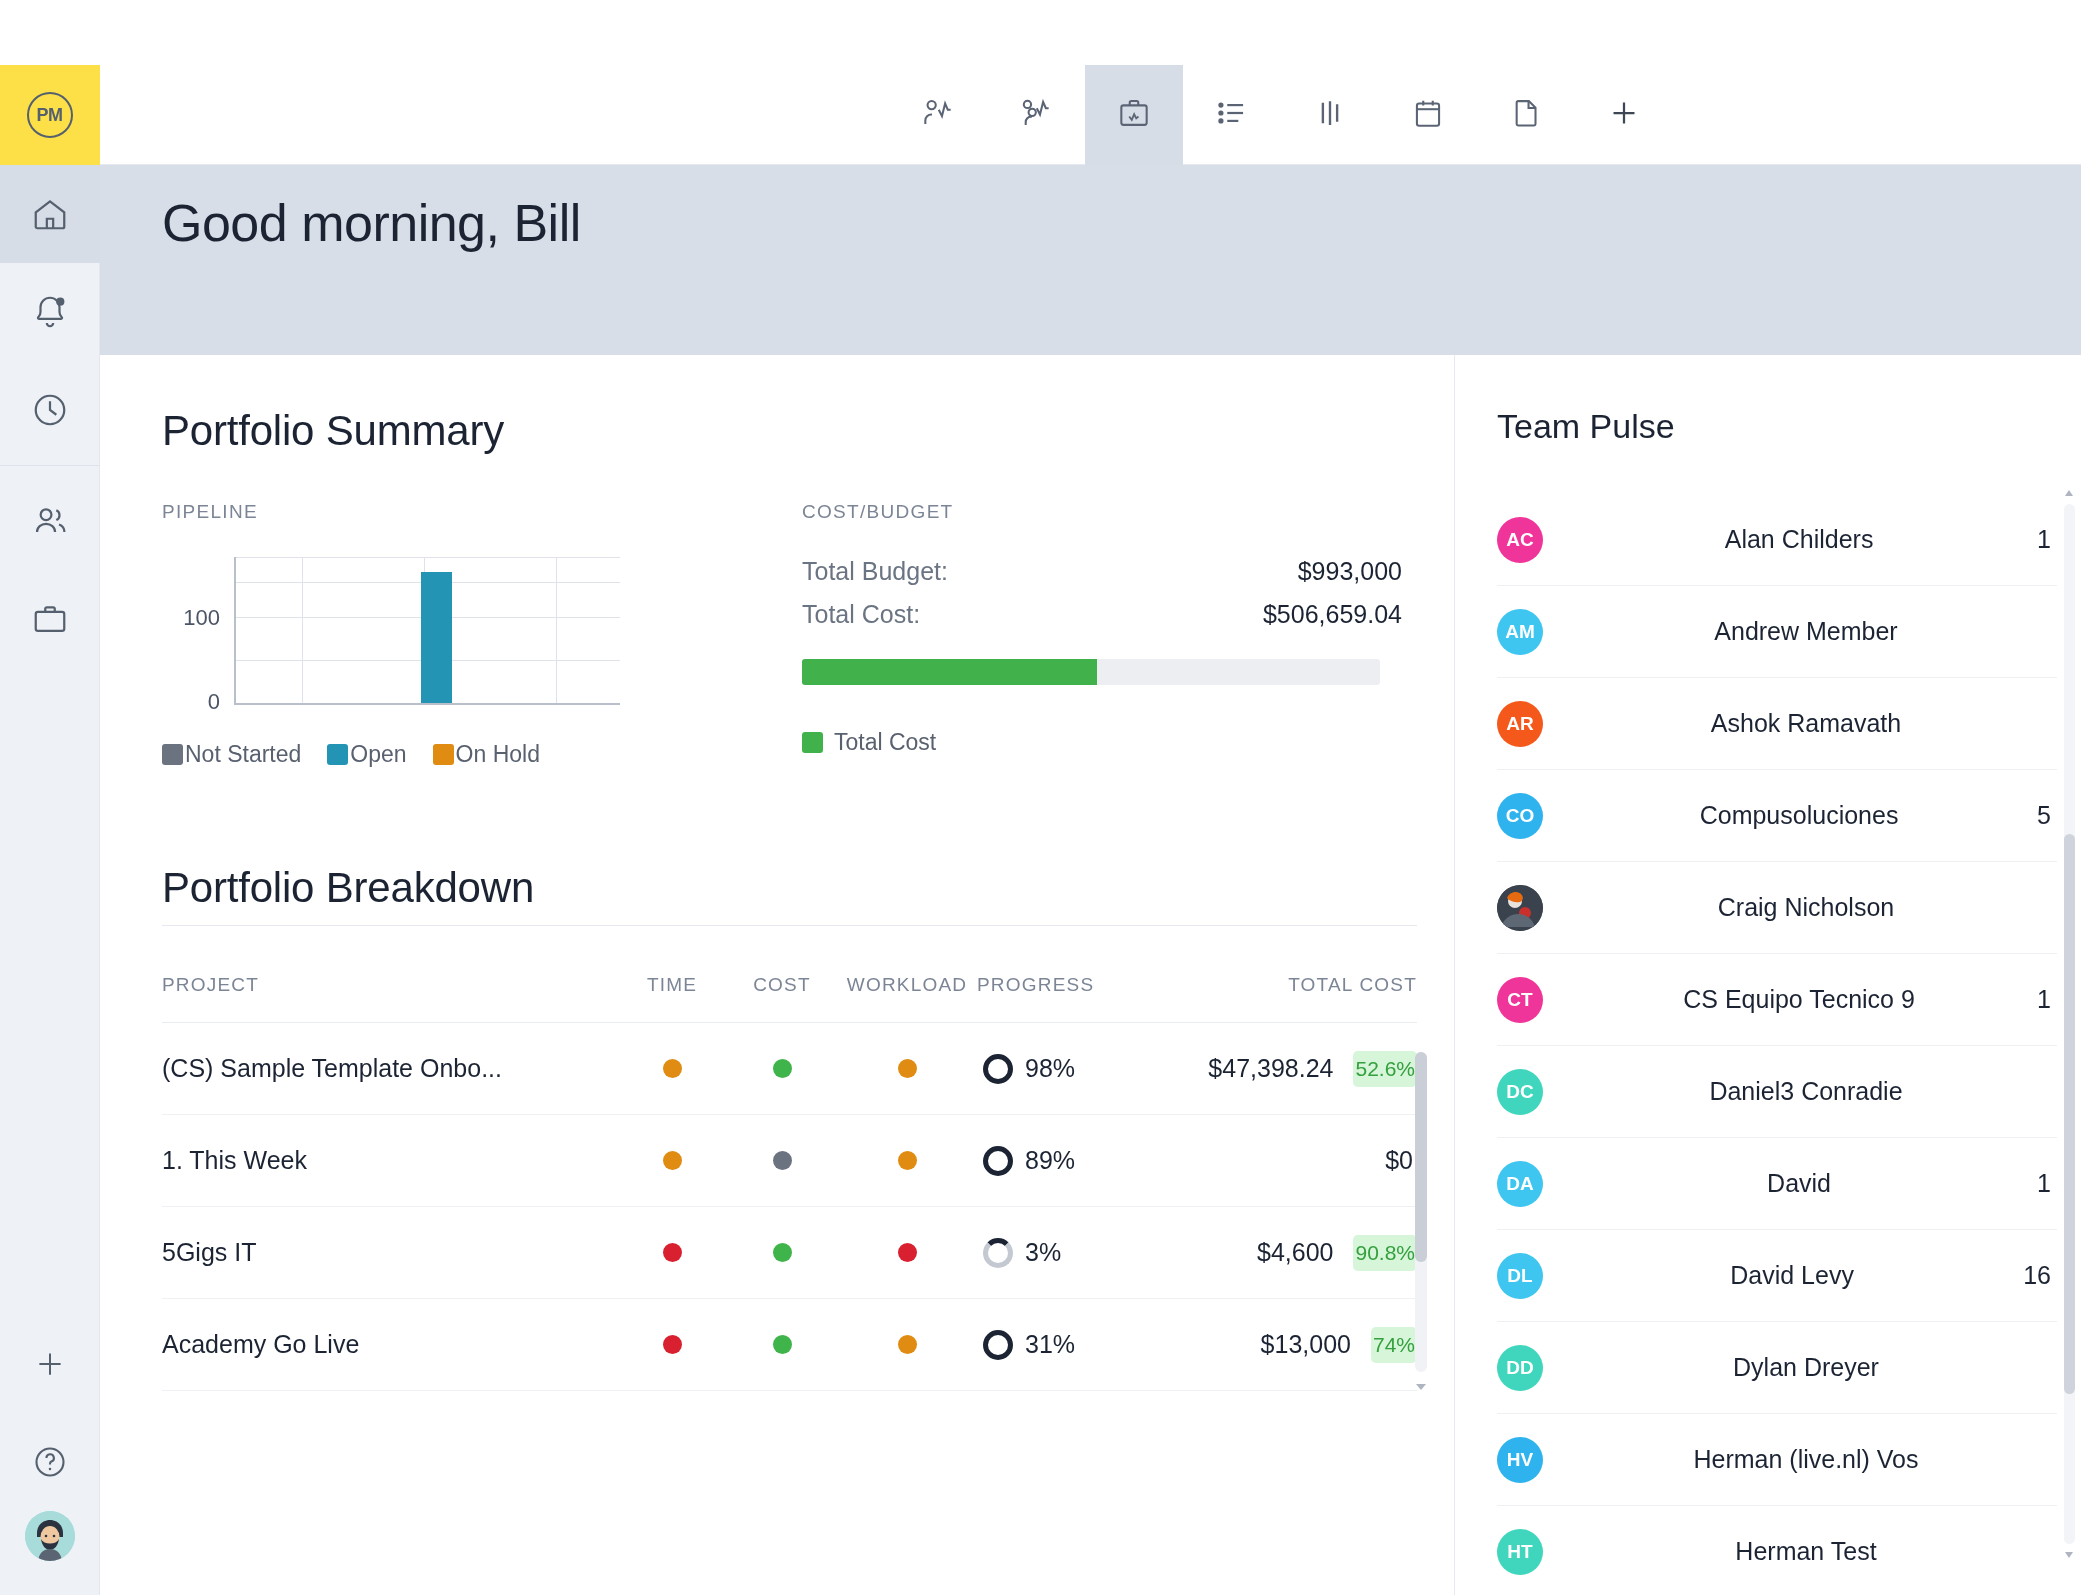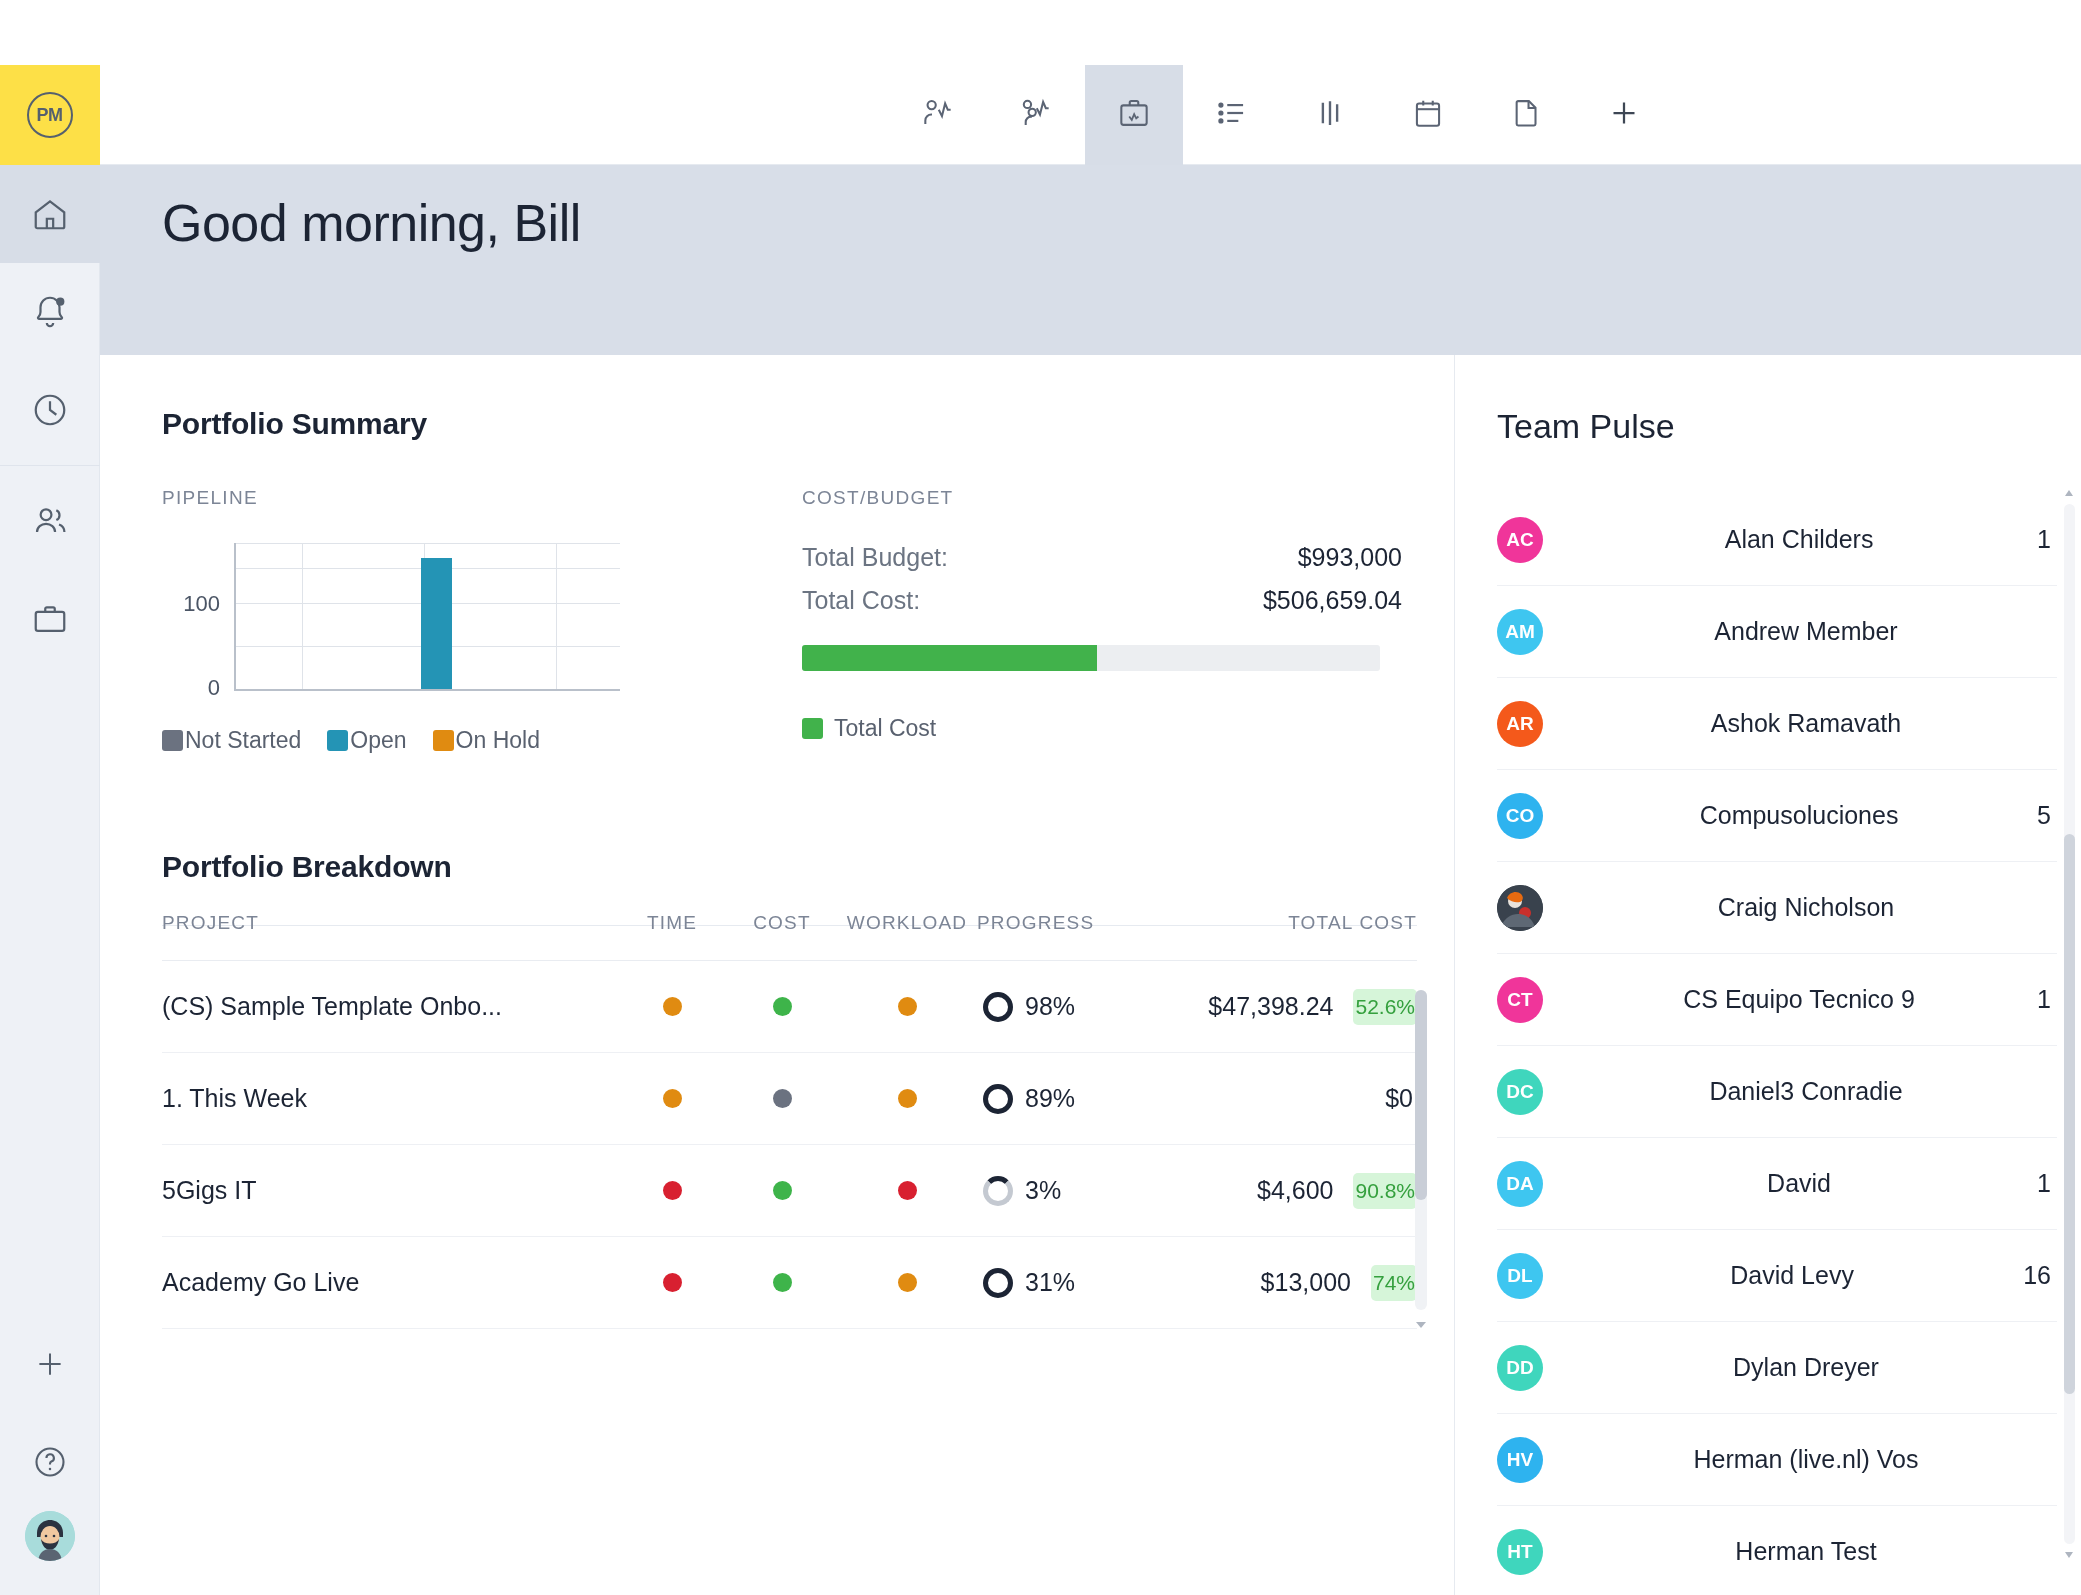--- a/index.html
+++ b/index.html
@@ -77,21 +77,21 @@
     position: absolute; left: 100px; top: 355px; right: 0; bottom: 0;
     display: flex; background: #fff;
   }
   .left-col {
     width: 1355px; height: 100%; padding: 52px 0 0 62px;
     border-right: 1px solid #e6eaf0; position: relative;
   }
   .right-col { flex: 1; padding: 52px 0 0 42px; position: relative; }
 
   h2.section {
-    font-size: 30px; font-weight: 700; color: #1c2434; letter-spacing: -0.2px;
+    font-size: 42px; font-weight: 400; color: #1c2434; letter-spacing: -0.2px;
   }
 
   .summary-grid { display: flex; margin-top: 46px; }
   .pipeline-block { width: 640px; }
   .budget-block { width: 600px; }
   .kicker {
     font-size: 19px; letter-spacing: 1.3px; color: #7c8596; font-weight: 400;
   }
 
   
@@ -137,21 +137,21 @@
   .b-legend { margin-top: 44px; display: flex; align-items: center; gap: 11px; }
   .b-legend span { font-size: 23px; color: #59616f; }
 
   .divider {
     position: absolute; left: 62px; width: 1255px; height: 1px;
     background: #e6eaf0; top: 570px;
   }
 
   
   .breakdown { margin-top: 96px; }
-  .tbl { margin-top: 28px; position: relative; width: 1255px; }
+  .tbl { margin-top: 62px; position: relative; width: 1255px; }
   .thead, .trow {
     display: grid;
     grid-template-columns: 455px 110px 110px 140px 200px 1px;
     align-items: center;
   }
   .thead {
     grid-template-columns: 455px 110px 110px 140px 225px 215px;
     padding-bottom: 26px; border-bottom: 1px solid #e9ecf1;
   }
   .th {

